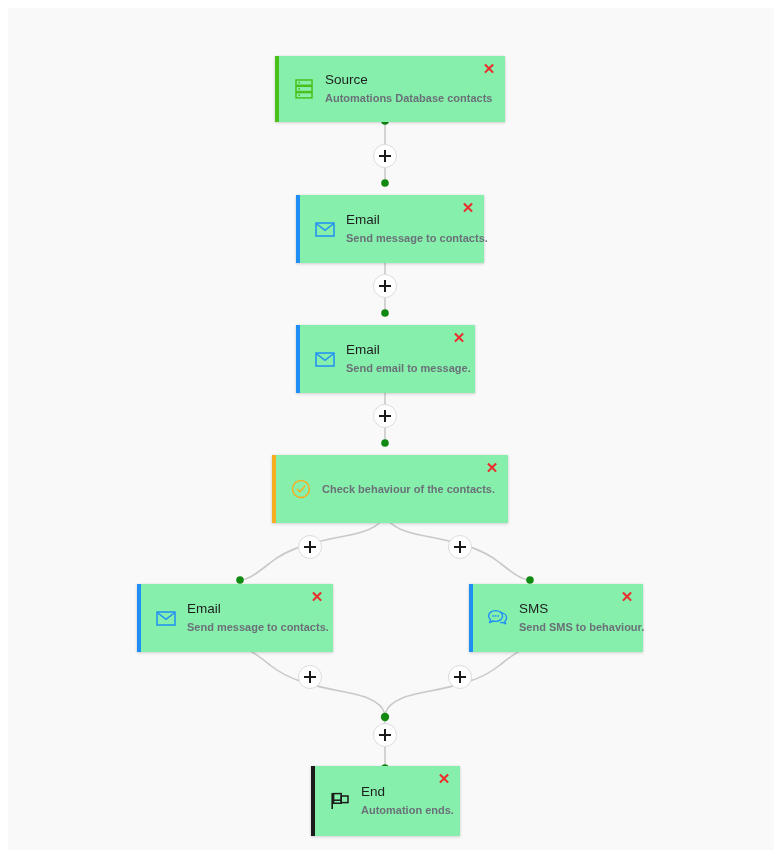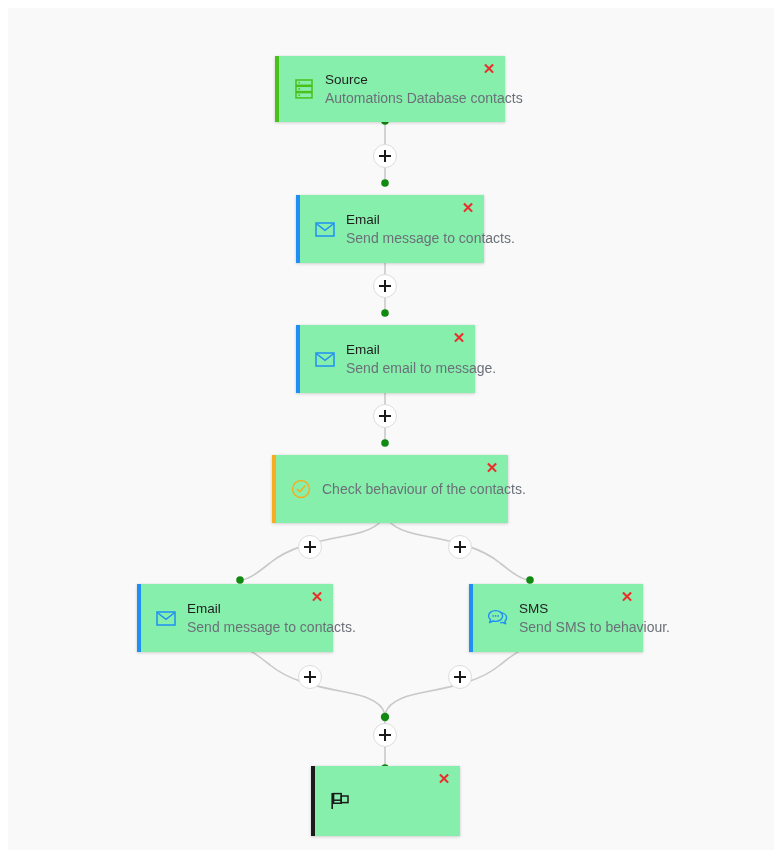--- a/index.html
+++ b/index.html
@@ -80,24 +80,25 @@
     transform: translateY(-50%);
     right: 12px;
   }
   .node-title {
     font-size: 13.5px;
     color: #1f1f1f;
     line-height: 19px;
     white-space: nowrap;
   }
   .node-sub {
-    font-size: 14px;
+    font-size: 11px;
     color: #6b7078;
     line-height: 19px;
     white-space: nowrap;
+    font-weight: bold;
   }
   .close-x {
     position: absolute;
     right: 8px;
     top: 5px;
     width: 16px;
     height: 16px;
     color: #ec2d2d;
     font-size: 15px;
     font-weight: 700;
@@ -270,20 +271,24 @@
   <div class="node" style="left:303px; top:758px; width:149px; height:70px;">
     <div class="accent black"></div>
     <div class="node-icon">
       <svg width="22" height="22" viewBox="0 0 22 22">
         <path d="M3.2,3.0 L3.2,19.0" stroke="#1b1b1b" stroke-width="1.6" fill="none"></path>
         <rect x="4.6" y="3.6" width="7.6" height="6.6" fill="none" stroke="#1b1b1b" stroke-width="1.5"></rect>
         <rect x="12.2" y="6.0" width="6.8" height="6.6" fill="none" stroke="#1b1b1b" stroke-width="1.5"></rect>
         <path d="M4.6,10.2 L4.6,13.2 L12.2,13.2 L12.2,10.2" fill="none" stroke="#1b1b1b" stroke-width="1.5"></path>
       </svg>
     </div>
+    <div class="node-body">
+      <div class="node-title">End</div>
+      <div class="node-sub">Automation ends.</div>
+    </div>
     <div class="close-x">✕</div>
   </div>
 
   <div class="plus" style="left:365px; top:136px;"></div>
   <div class="plus" style="left:365px; top:266px;"></div>
   <div class="plus" style="left:365px; top:396px;"></div>
   <div class="plus" style="left:290px; top:527px;"></div>
   <div class="plus" style="left:440px; top:527px;"></div>
   <div class="plus" style="left:290px; top:657px;"></div>
   <div class="plus" style="left:440px; top:657px;"></div>

